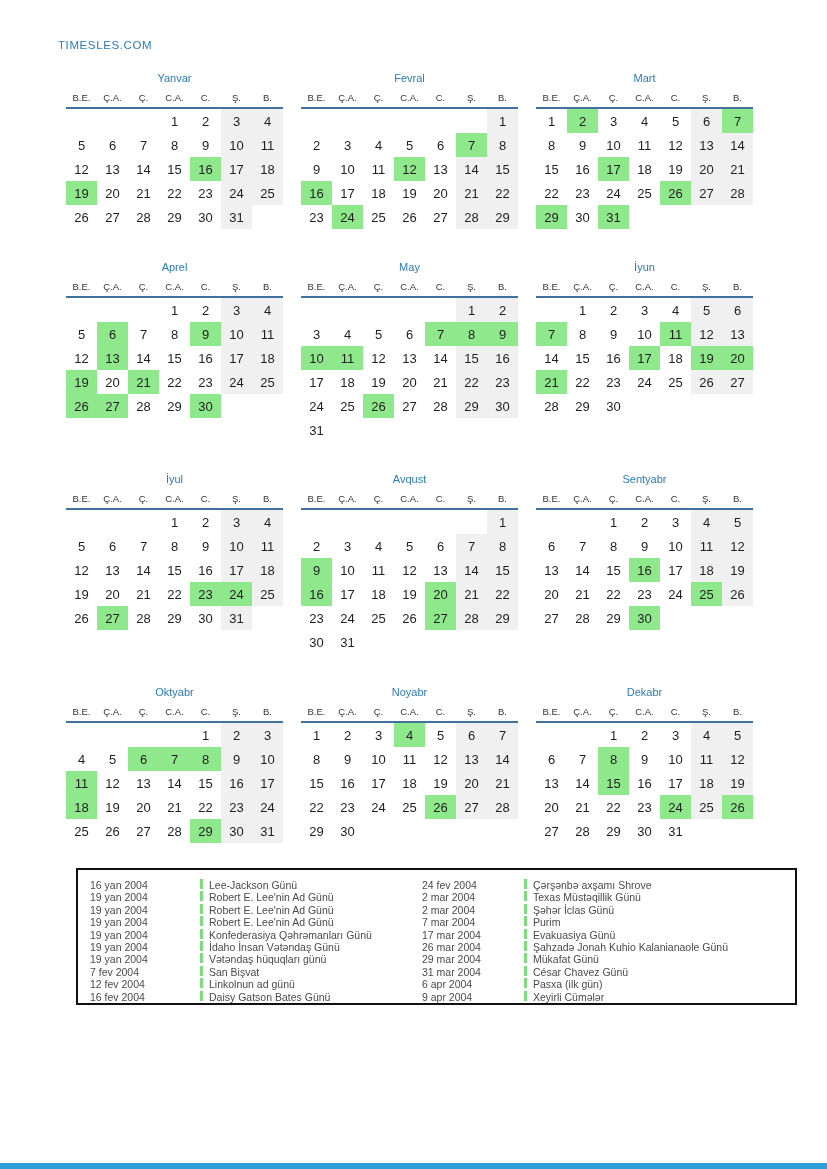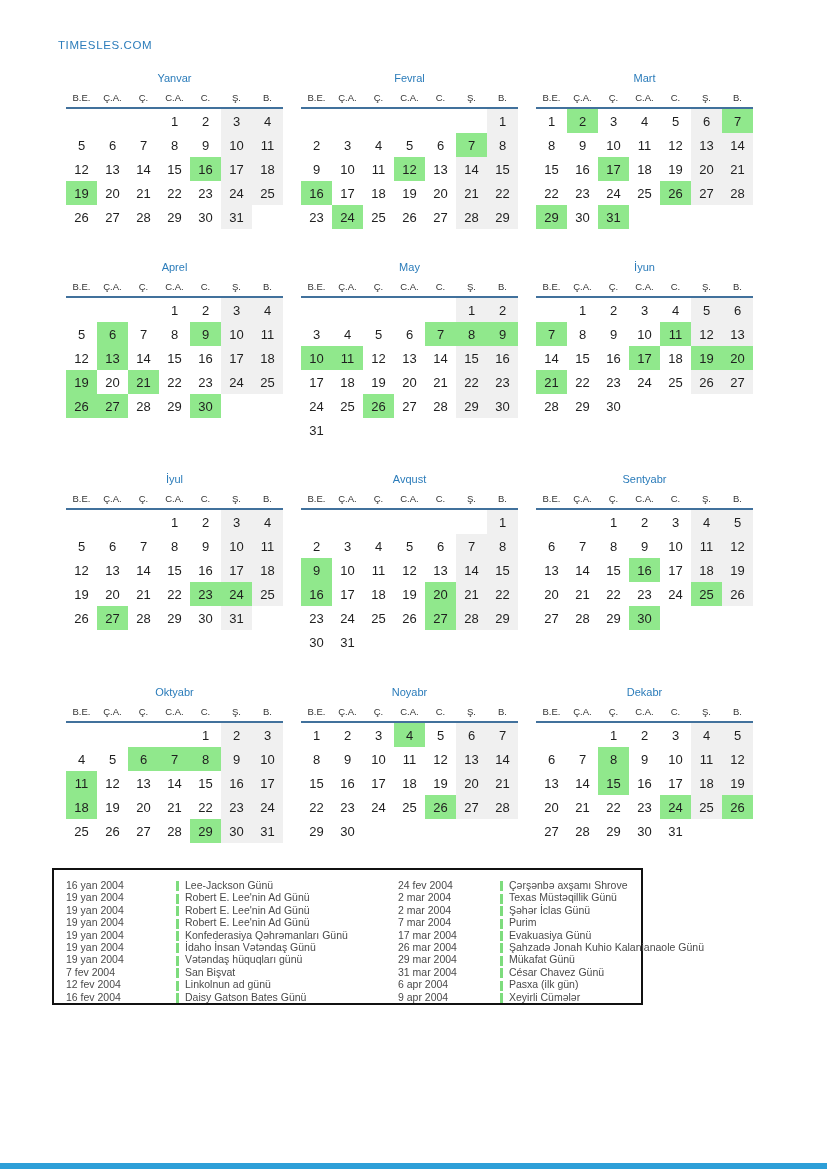--- a/index.html
+++ b/index.html
@@ -18,26 +18,26 @@
   .month{width:217px;}
   .m-title{text-align:center;color:var(--accent,#2b7cba);font-size:11px;margin:2px 0 5px 0;}
   table.mt{border-collapse:collapse;table-layout:fixed;width:217px;}
   table.mt th{width:31px;font-size:9.5px;font-weight:normal;color:#333;
               padding:3px 0 4px 0;border-bottom:2px solid #41719c;text-align:center;}
   table.mt td{width:31px;height:24px;text-align:center;font-size:13px;color:#1f1f1f;padding:0;}
   td.we{background:var(--grey,#f0f0f0);}
   td.hl{background:var(--green,#90e88c);}
 
   
-  .legend{position:absolute;left:52px;top:868px;width:591px;height:137px;
+  .legend{position:absolute;left:76px;top:868px;width:721px;height:137px;
           border:2px solid #111;box-sizing:border-box;padding:9px 0 0 12px;background:#fff;}
   .lg-grid{display:grid;grid-template-columns:110px 222px 102px 245px;
            font-size:10.5px;color:#4a4a4a;row-gap:0;line-height:12.4px;}
   .lg-date{white-space:nowrap;}
-  .lg-name{display:flex;align-items:flex-end;gap:6px;white-space:nowrap;overflow:hidden;}
+  .lg-name{display:flex;align-items:flex-start;gap:6px;white-space:nowrap;overflow:hidden;}
   .lg-marker{display:inline-block;width:3px;height:10px;background:var(--marker,#7ddc7d);flex:0 0 3px;}
 
   
   .footbar{position:absolute;left:0;bottom:0;width:827px;height:6px;background:var(--footer,#2d9fd8);}
 </style>
 </head>
 <body style="--accent: #2b7cba; --green: #90e88c; --grey: #f0f0f0; --marker: #7ddc7d; --footer: #2d9fd8;">
 
 <div class="page">
 

